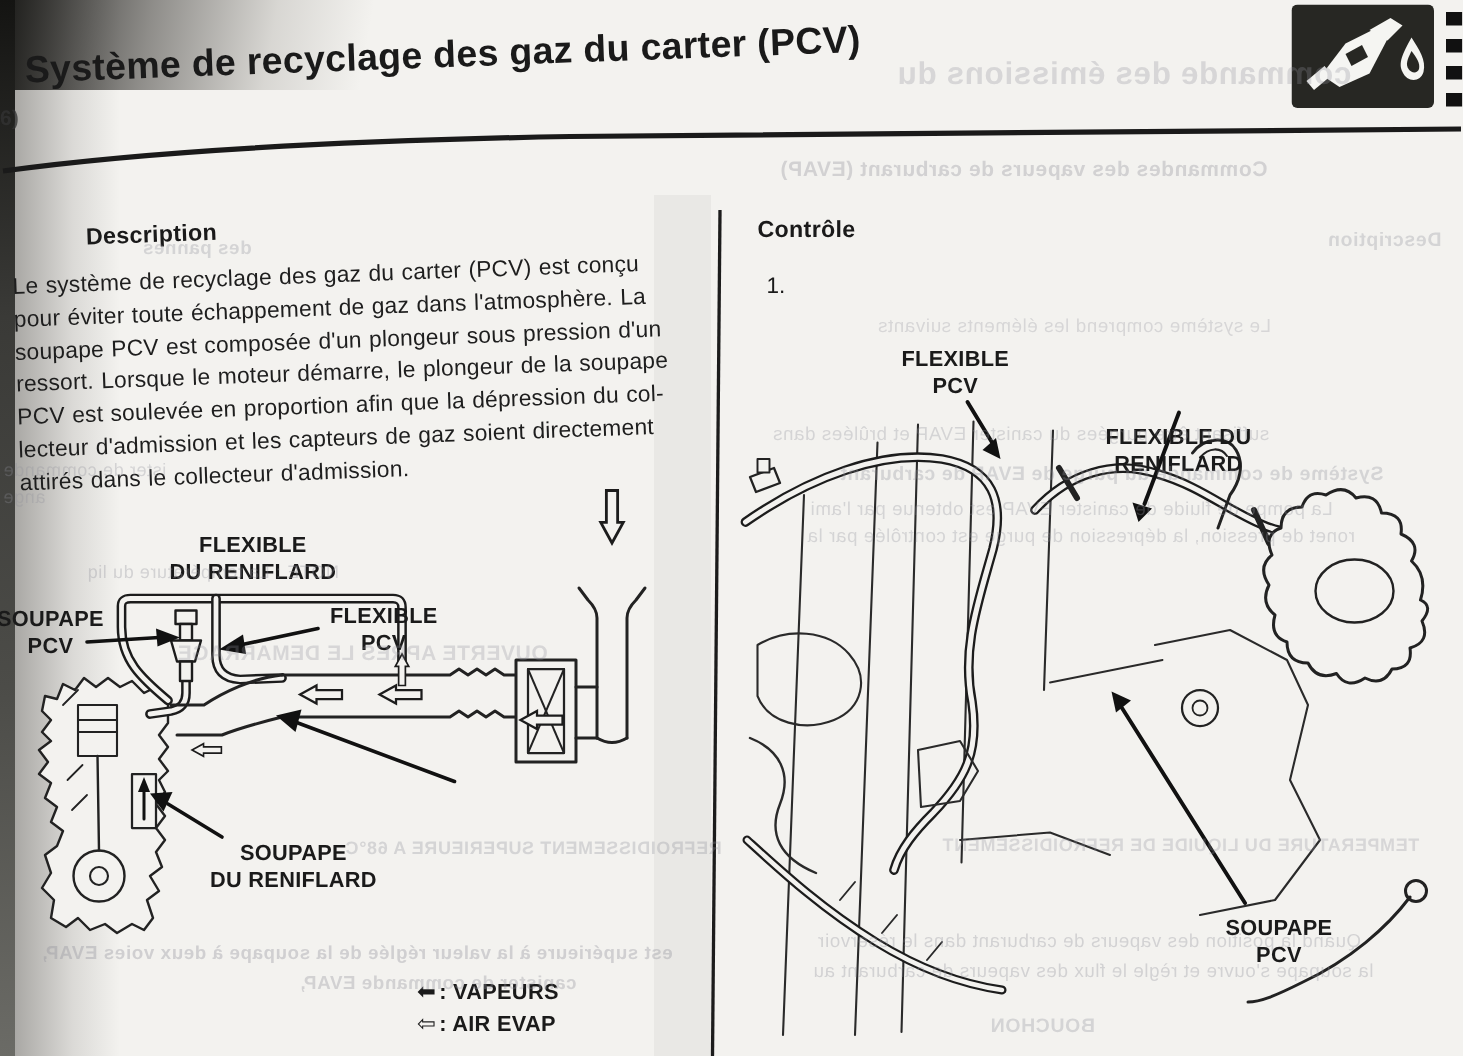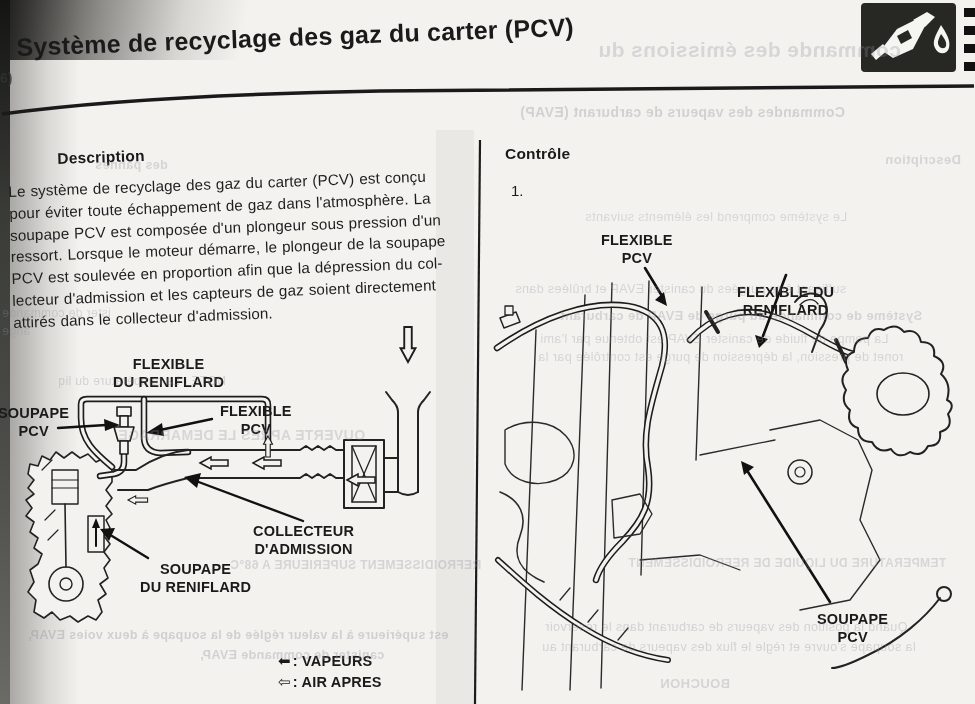--- a/index.html
+++ b/index.html
@@ -213,30 +213,28 @@
 
   <div class="abs h2 ctrl-head">Contrôle</div>
   <div class="abs ctrl-num">1.</div>
 
   <div class="abs dlabel" style="left:113px;top:355px;">FLEXIBLE
 DU RENIFLARD</div>
   <div class="abs dlabel" style="left:-2px;top:404px;">SOUPAPE
 PCV</div>
   <div class="abs dlabel" style="left:220px;top:402px;">FLEXIBLE
 PCV</div>
-  <div class="abs dlabel" style="left:253px;top:522px;">COLLECTEUR
-D'ADMISSION</div>
   <div class="abs dlabel" style="left:140px;top:560px;">SOUPAPE
 DU RENIFLARD</div>
 
   <div class="abs legend-row" style="left:278px;top:652px;">
     <span class="gl">⬅</span><span>: VAPEURS</span>
   </div>
   <div class="abs legend-row" style="left:278px;top:673px;">
-    <span class="gl">⇦</span><span>: AIR APRES</span>
+    <span class="gl">⇦</span><span>: AIR EVAP</span>
   </div>
 
   <div class="abs dlabel" style="left:601px;top:231px;">FLEXIBLE
 PCV</div>
   <div class="abs dlabel" style="left:737px;top:235px;margin-top:48px;">FLEXIBLE DU
 RENIFLARD</div>
   <div class="abs dlabel" style="left:817px;top:610px;">SOUPAPE
 PCV</div>
 
   <div id="ghost-layer">

